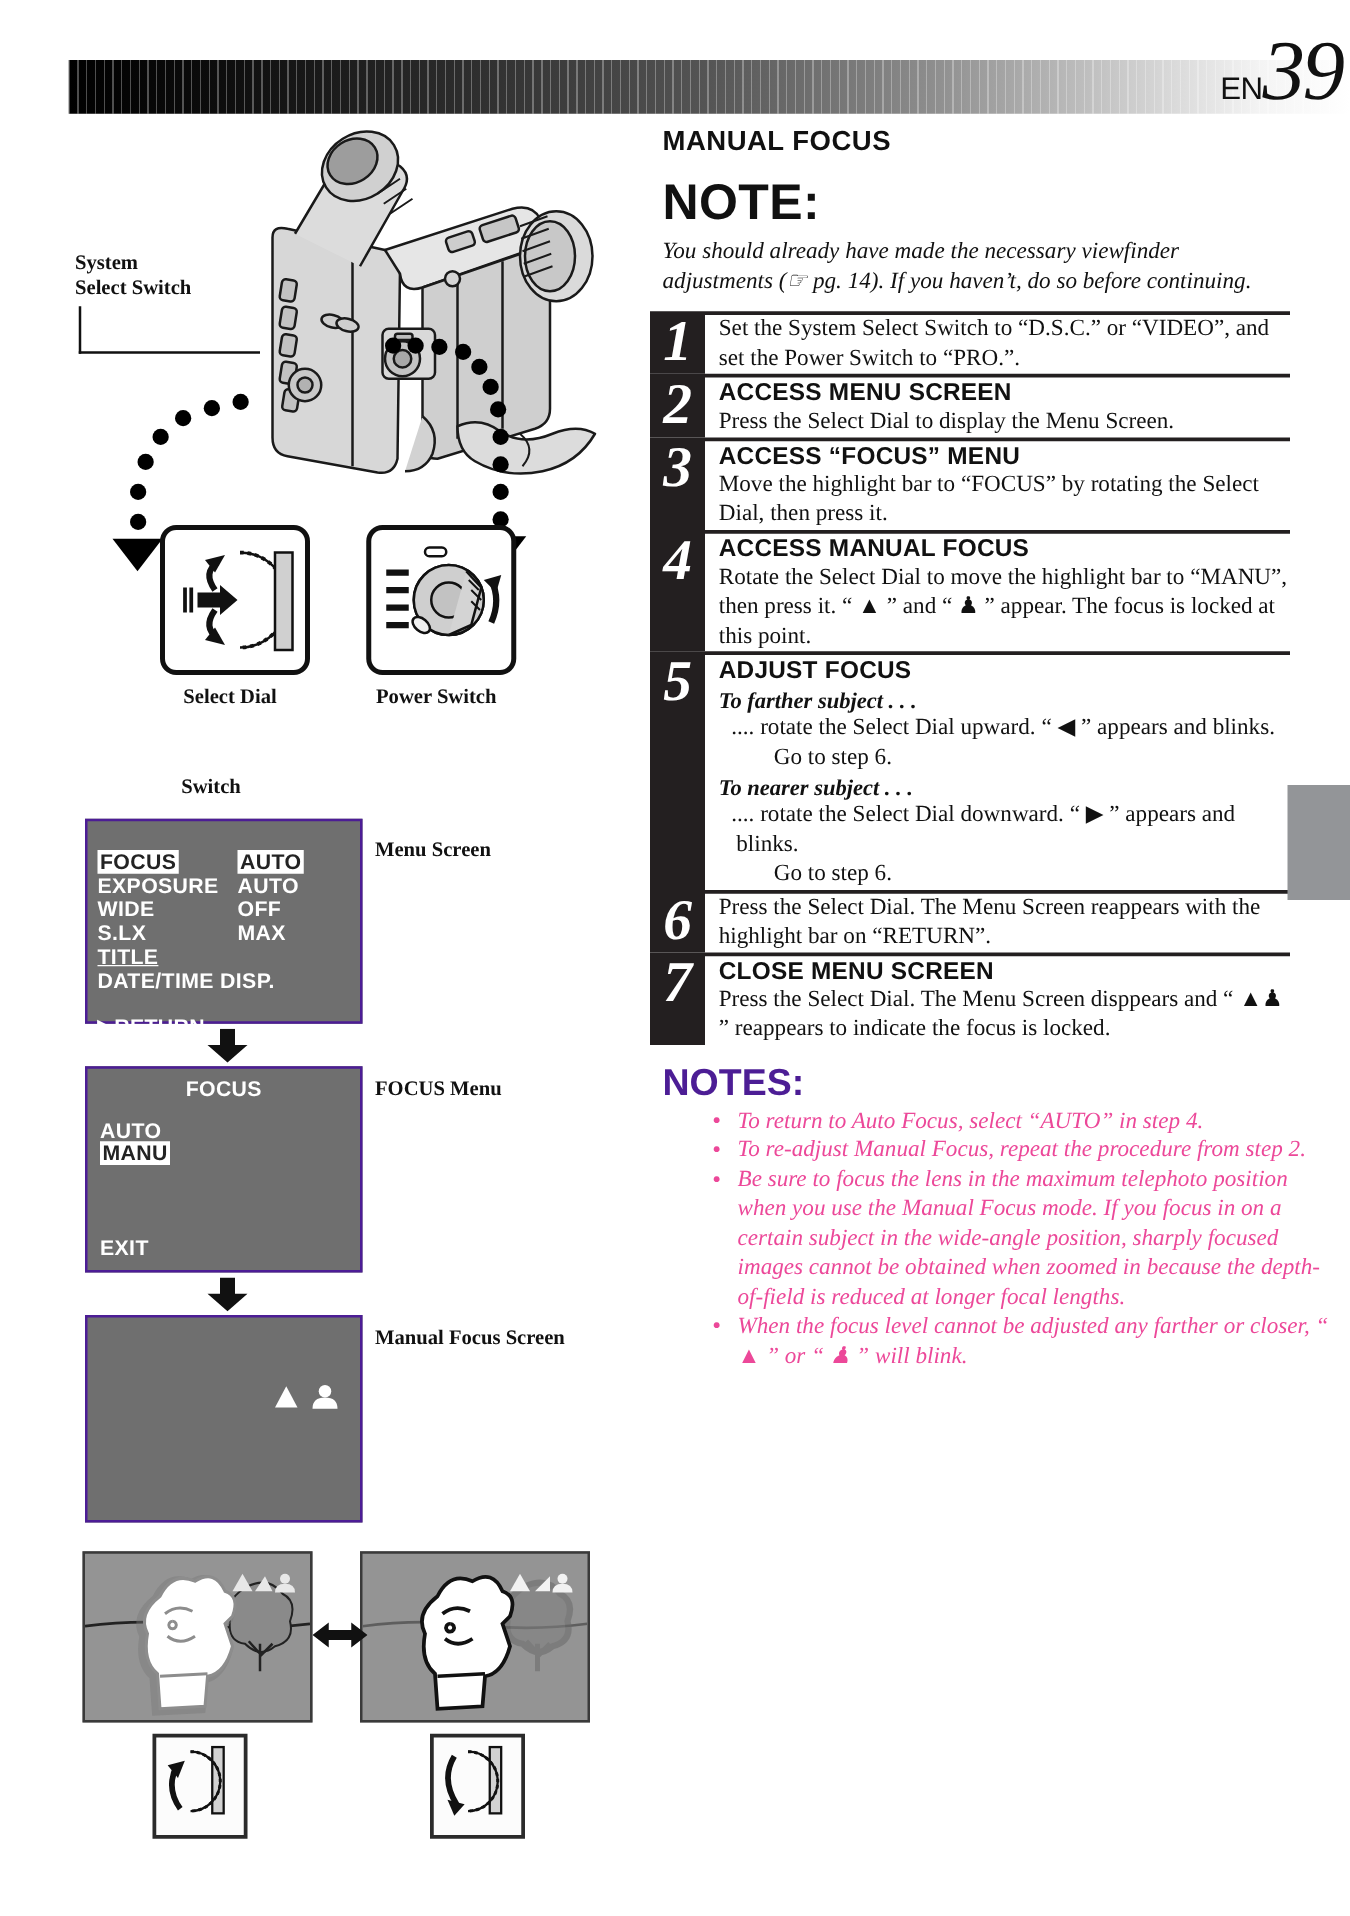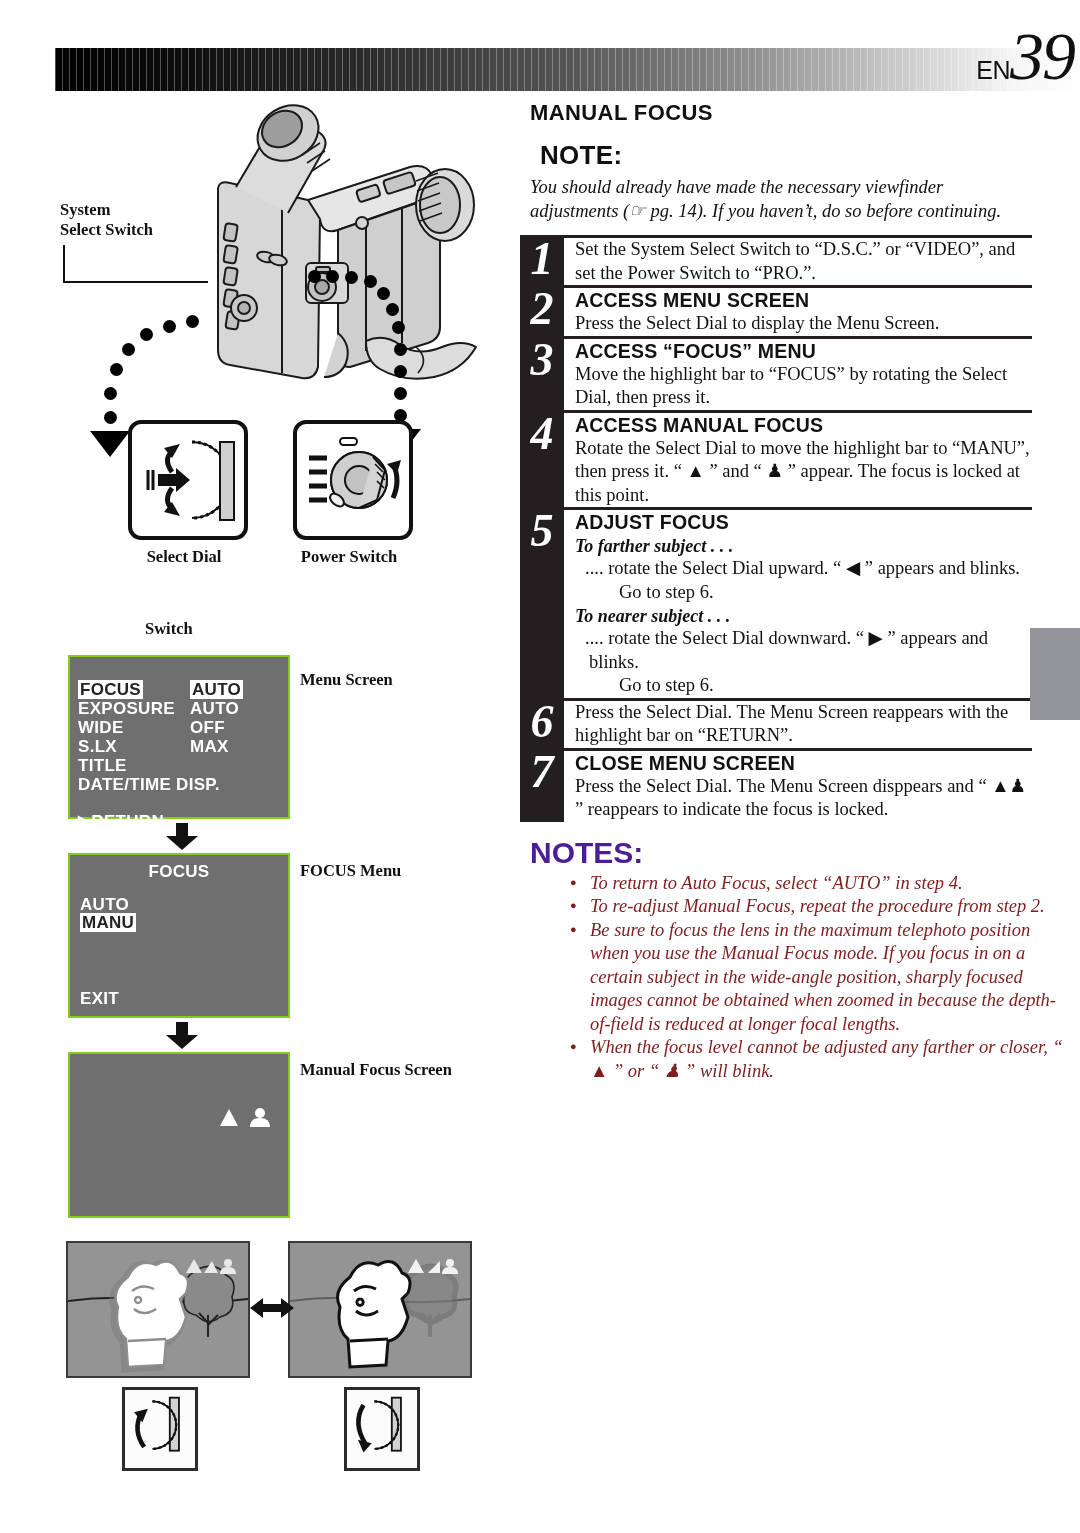--- a/index.html
+++ b/index.html
@@ -71,21 +71,21 @@
   }
 
   
   #display-caption{
     position:absolute;left:145px;top:524px;
     font-family:"Liberation Serif", serif;font-weight:bold;font-size:16.5px;color:#111;
   }
 
   
   .lcd{
-    position:absolute;background:#6f6f6f;border:2px solid #84cc16;
+    position:absolute;background:#6f6f6f;border:2px solid #4c1d95;
     font-family:"Liberation Sans", sans-serif;font-weight:bold;color:#fff;
   }
   .lcd-row{position:absolute;font-size:17px;letter-spacing:0.3px;line-height:19px;white-space:nowrap;}
   .hl{background:#fff;color:#232323;padding:0 2px;}
   .screen-caption{
     position:absolute;
     font-family:"Liberation Serif", serif;font-weight:bold;font-size:16.5px;color:#111;white-space:nowrap;
   }
   .down-arrow{position:absolute;width:34px;height:28px;}
 
@@ -98,22 +98,22 @@
   }
 
   
   #right-col{position:absolute;left:512px;top:100px;width:520px;}
   #manual-focus-title{
     font-family:"Liberation Sans", sans-serif;
     font-weight:bold;font-size:22px;letter-spacing:.4px;color:#111;
     margin:0 0 14px 18px;
   }
   #note-head{
-    font-family:"Liberation Sans", sans-serif;font-weight:bold;font-size:26px;
-    margin:0 0 4px 28px;color:#111;letter-spacing:.3px;
+    font-family:"Liberation Sans", sans-serif;font-weight:bold;font-size:40px;
+    margin:0 0 4px 18px;color:#111;letter-spacing:.3px;
   }
   #note-body{
     margin:0 0 12px 18px;width:490px;
     font-family:"Liberation Serif", serif;font-style:italic;font-size:18.5px;line-height:24px;color:#111;
   }
   #steps{position:relative;margin-left:8px;width:512px;}
   .step{
     position:relative;display:flex;
   }
   .stepnum{
@@ -135,21 +135,21 @@
     margin-top:2px;
   }
   .indent1{padding-left:14px;text-indent:-4px;}
   .indent2{padding-left:44px;}
   #notes-head{
     font-family:"Liberation Sans", sans-serif;font-weight:bold;font-size:30px;
     margin:14px 0 2px 18px;color:#4c1d95;
   }
   #notes-list{
     margin:0 0 0 18px;width:500px;
-    font-family:"Liberation Serif", serif;font-style:italic;font-size:18.5px;line-height:23.5px;color:#7f1d1d;
+    font-family:"Liberation Serif", serif;font-style:italic;font-size:18.5px;line-height:23.5px;color:#ec4899;
   }
   #notes-list li{
     list-style:none;position:relative;padding-left:20px;margin-bottom:0px;
   }
   #notes-list li:before{
     content:"\25CF";position:absolute;left:0;top:-1px;font-size:11px;font-style:normal;
   }
   
   #edge-tab{
     position:absolute;left:1030px;top:628px;width:50px;height:92px;background:#939598;
@@ -289,21 +289,21 @@
 
     <div class="lcd-row" style="left:8px;top:42px;">EXPOSURE</div>
     <div class="lcd-row" style="left:120px;top:42px;">AUTO</div>
 
     <div class="lcd-row" style="left:8px;top:61px;">WIDE</div>
     <div class="lcd-row" style="left:120px;top:61px;">OFF</div>
 
     <div class="lcd-row" style="left:8px;top:80px;">S.LX</div>
     <div class="lcd-row" style="left:120px;top:80px;">MAX</div>
 
-    <div class="lcd-row" style="left:8px;top:99px;">TITLE</div>
+    <div class="lcd-row" style="left:8px;top:99px;text-decoration:underline;">TITLE</div>
 
     <div class="lcd-row" style="left:8px;top:118px;">DATE/TIME DISP.</div>
 
     <div class="lcd-row" style="left:8px;top:155px;">▶RETURN</div>
   </div>
   <div class="screen-caption" style="left:300px;top:575px;">Menu Screen</div>
 
   <svg class="down-arrow" style="left:165px;top:728px;" viewBox="0 0 34 28">
     <path d="M11 0 L23 0 L23 13 L33 13 L17 27 L1 13 L11 13 Z" fill="#111"></path>
   </svg>

